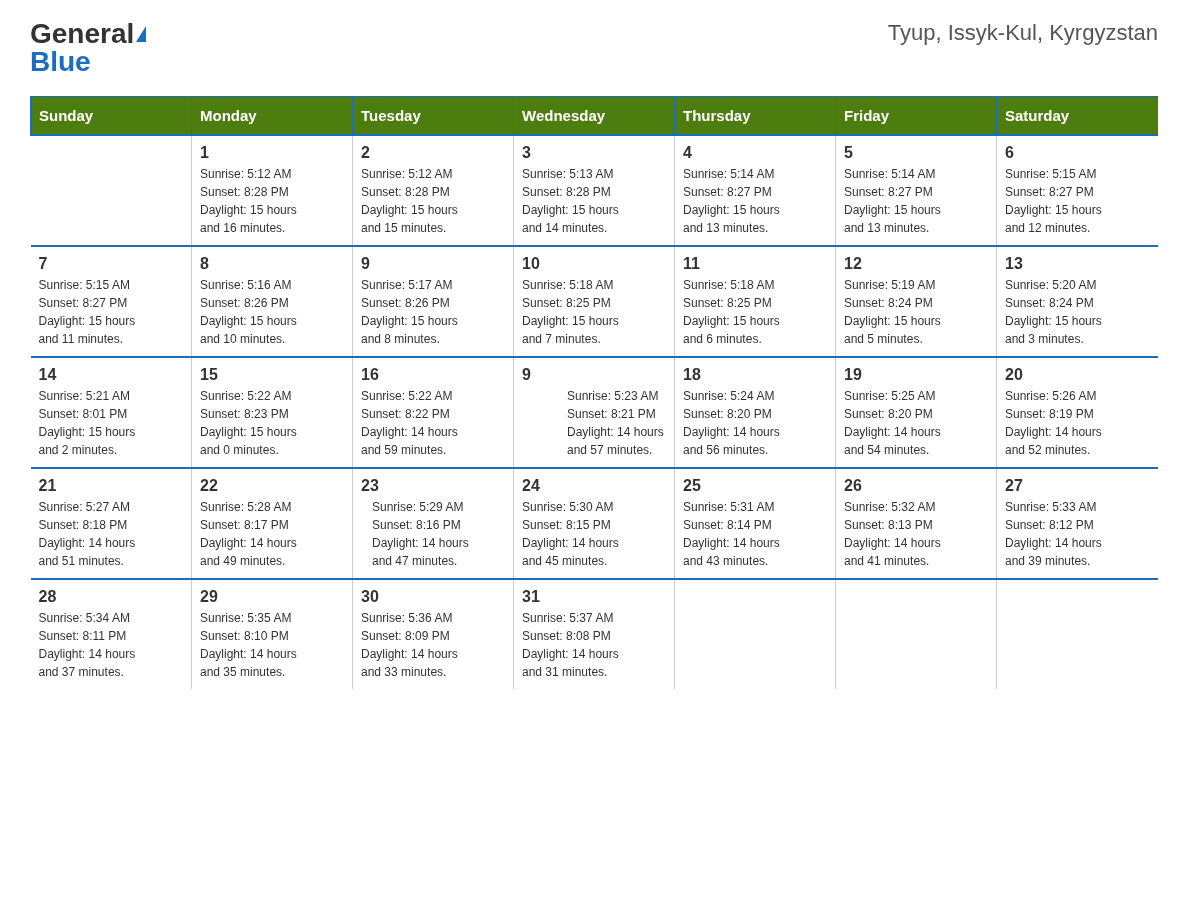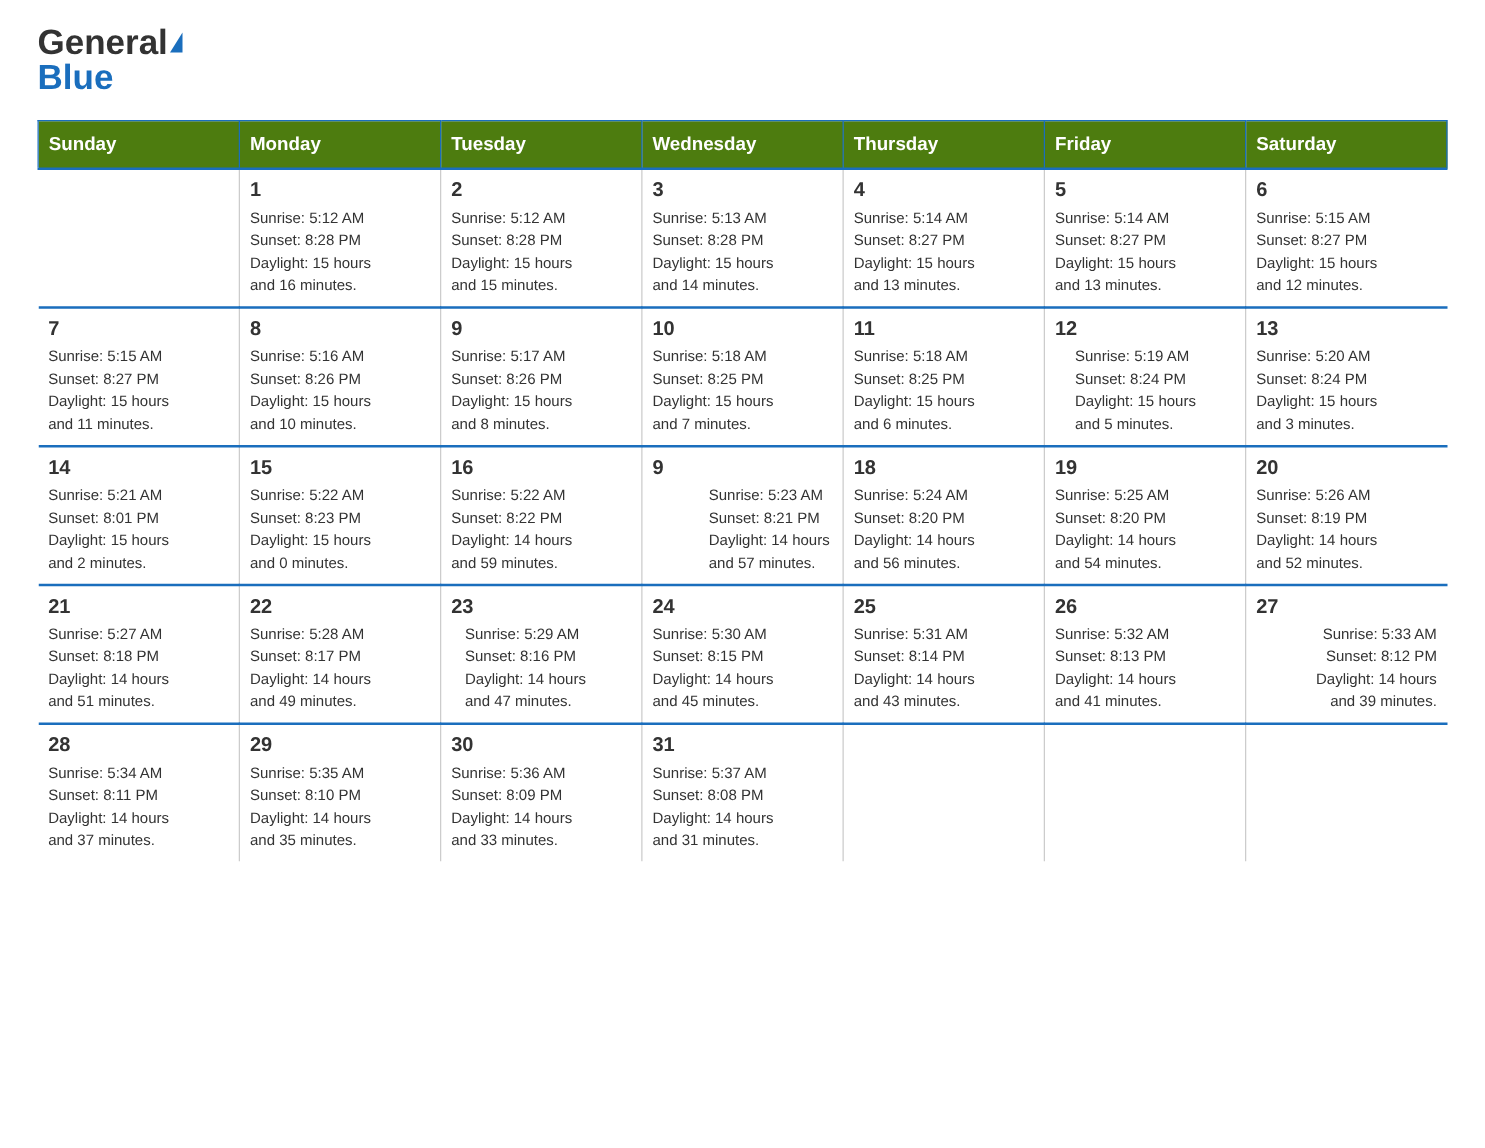--- a/index.html
+++ b/index.html
@@ -105,20 +105,21 @@
 
 <div class="header">
   <div class="logo">
     <div style="display:flex;align-items:center;">
       <span class="logo-general">General</span>
       <span class="logo-triangle"></span>
     </div>
     <span class="logo-blue">Blue</span>
   </div>
   <div class="title-section">
+    <h2>Tyup, Issyk-Kul, Kyrgyzstan</h2>
   </div>
 </div>
 
 <table>
   <thead>
     <tr id="header-row">
     <th>Sunday</th>
         <th>Monday</th>
         <th>Tuesday</th>
         <th>Wednesday</th>
@@ -204,21 +205,21 @@
         </td>
         <td>
           <span class="day-number">11</span>
           <div class="day-info" style="white-space: pre-line;">Sunrise: 5:18 AM
 Sunset: 8:25 PM
 Daylight: 15 hours
 and 6 minutes.</div>
         </td>
         <td>
           <span class="day-number">12</span>
-          <div class="day-info" style="white-space: pre-line; margin-left: 16px;">Sunrise: 5:19 AM
+          <div class="day-info" style="white-space: pre-line;">Sunrise: 5:19 AM
 Sunset: 8:24 PM
 Daylight: 15 hours
 and 5 minutes.</div>
         </td>
         <td>
           <span class="day-number">13</span>
           <div class="day-info" style="white-space: pre-line;">Sunrise: 5:20 AM
 Sunset: 8:24 PM
 Daylight: 15 hours
 and 3 minutes.</div>
@@ -313,21 +314,21 @@
         </td>
         <td>
           <span class="day-number">26</span>
           <div class="day-info" style="white-space: pre-line;">Sunrise: 5:32 AM
 Sunset: 8:13 PM
 Daylight: 14 hours
 and 41 minutes.</div>
         </td>
         <td>
           <span class="day-number">27</span>
-          <div class="day-info" style="white-space: pre-line; text-align: right;">Sunrise: 5:33 AM
+          <div class="day-info" style="white-space: pre-line;">Sunrise: 5:33 AM
 Sunset: 8:12 PM
 Daylight: 14 hours
 and 39 minutes.</div>
         </td>
       </tr>
       <tr>
         <td>
           <span class="day-number">28</span>
           <div class="day-info" style="white-space: pre-line;">Sunrise: 5:34 AM
 Sunset: 8:11 PM

